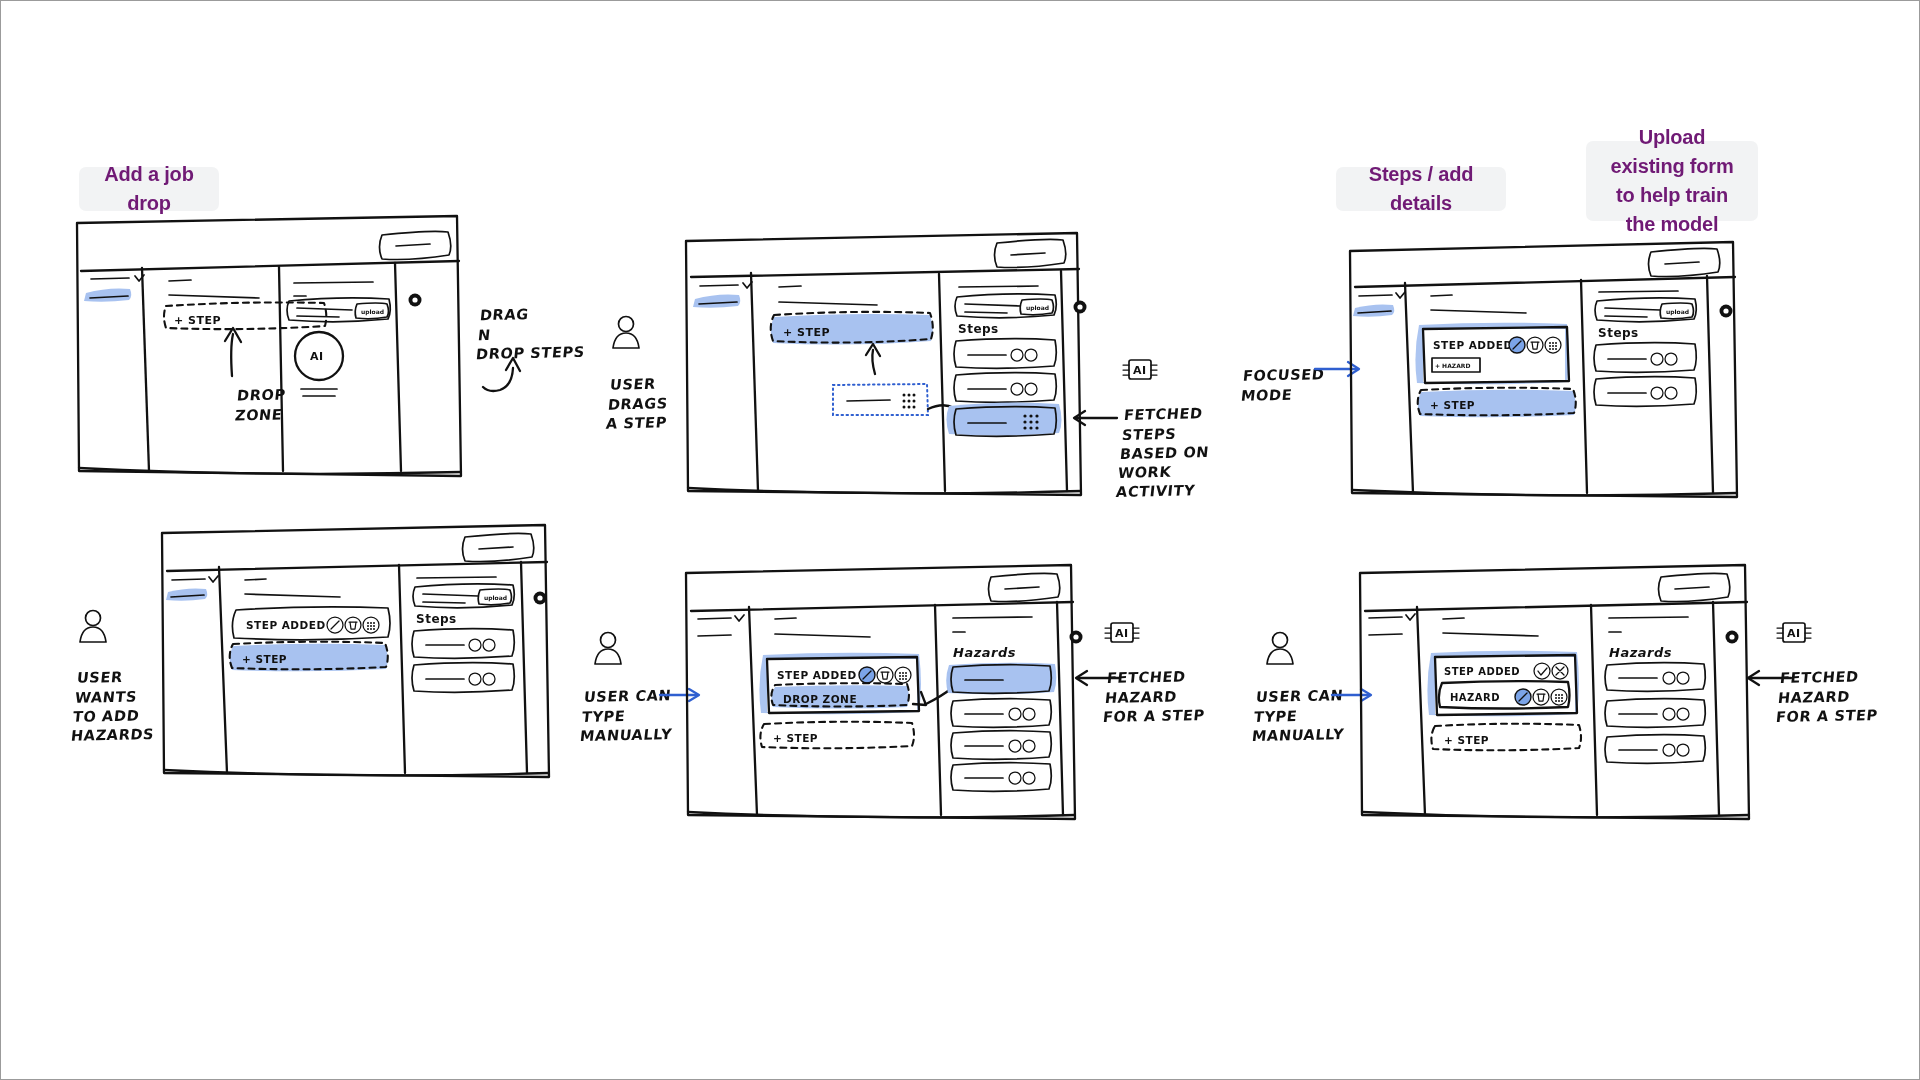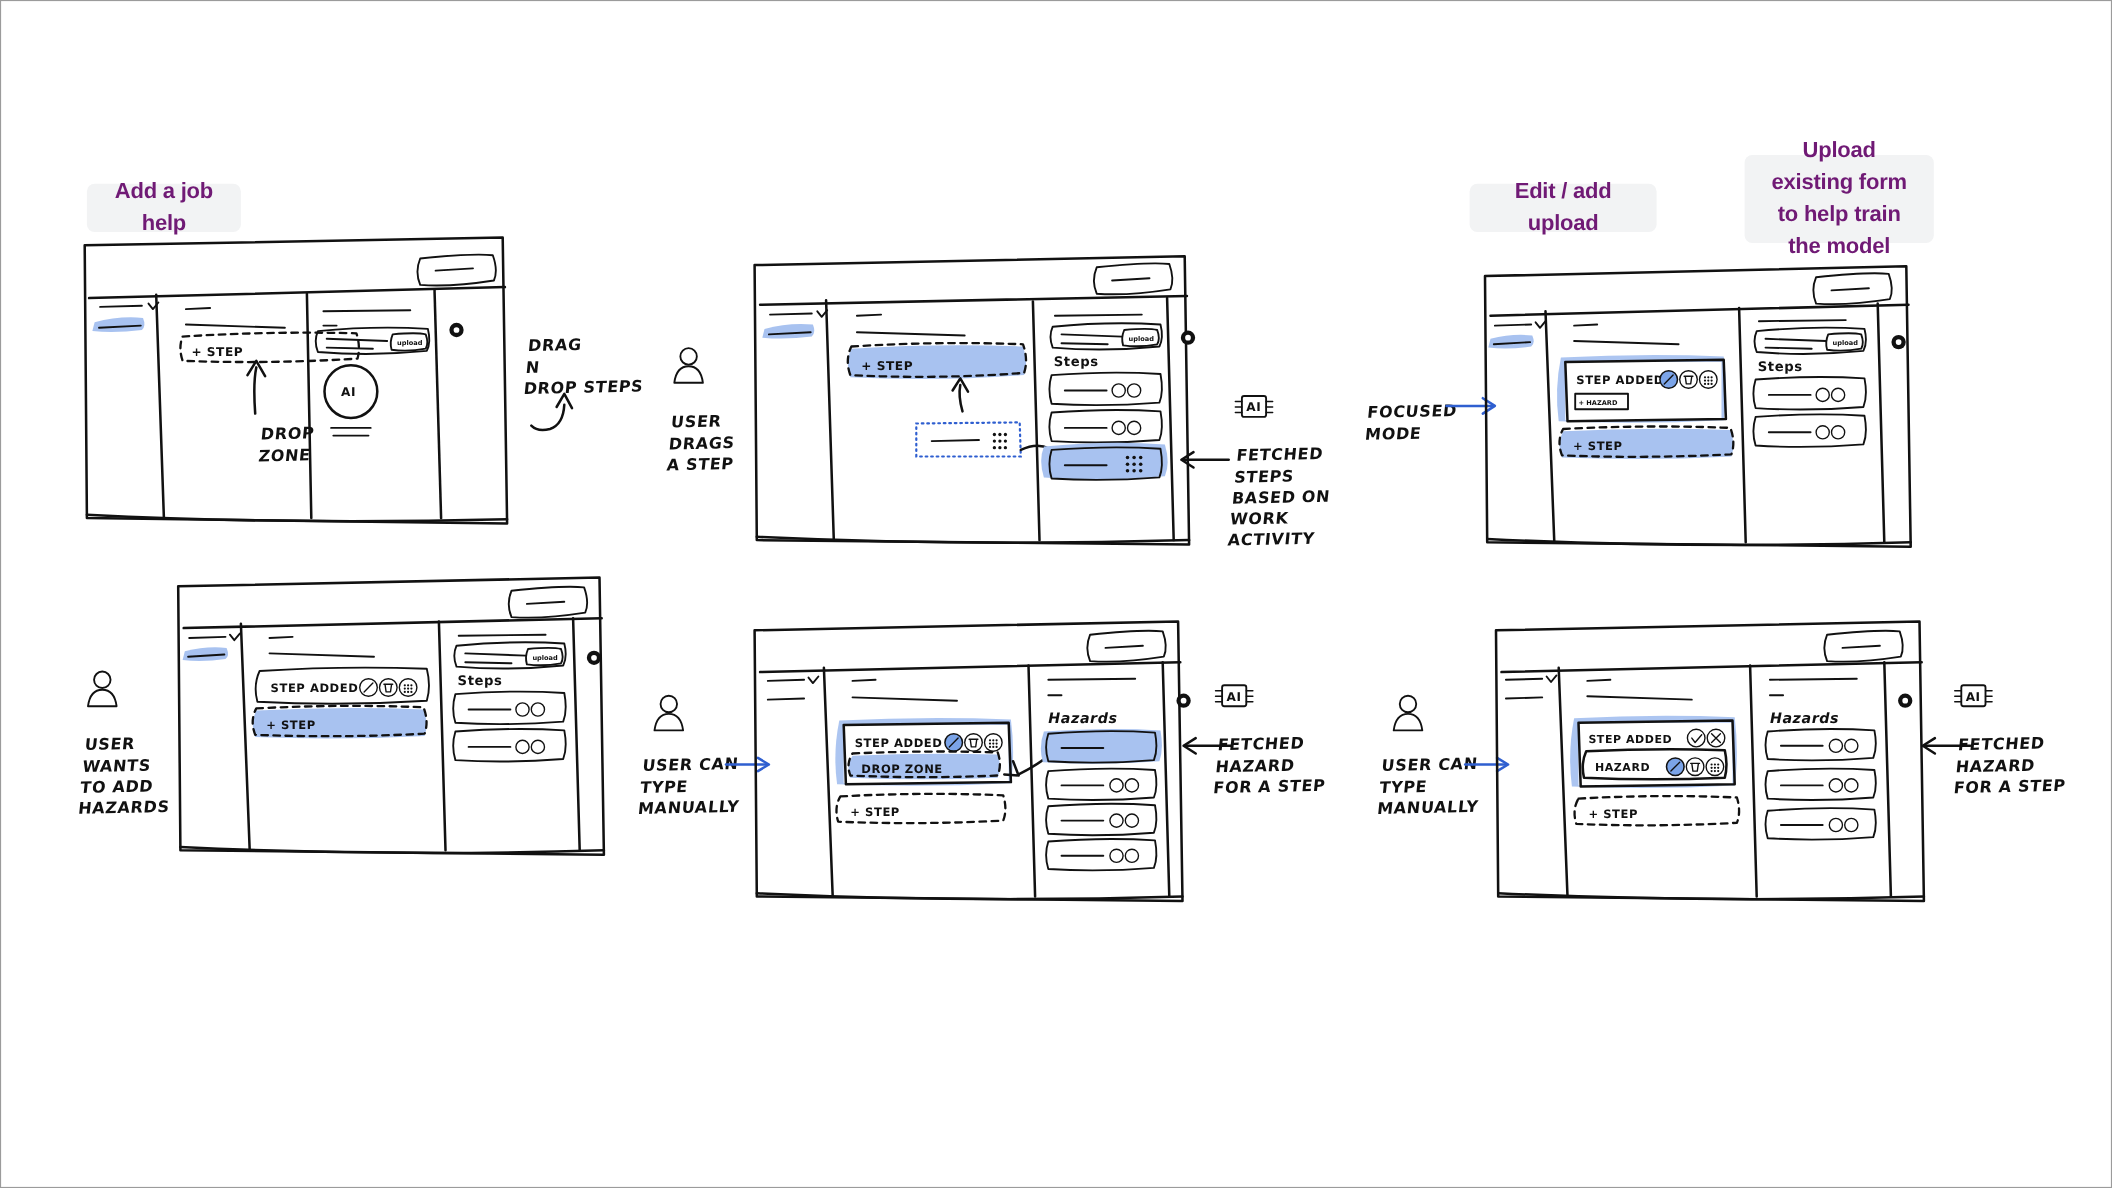--- a/index.html
+++ b/index.html
@@ -74,26 +74,26 @@
                 fill: #111111; letter-spacing: .5px; }
   .sk-tiny    { font-family: "DejaVu Sans", sans-serif; font-weight: bold;
                 fill: #111111; font-size: 6px; }
 </style>
 </head>
 <body>
 
 <div id="board">
 
   <div class="chip" style="left:78px; top:166px; width:140px; height:44px;">
-    <span>Add a job help</span>
+    <span>Add a job drop</span>
   </div>
 
 
   <div class="chip" style="left:1335px; top:166px; width:170px; height:44px;">
-    <span>Edit / add upload</span>
+    <span>Steps / add details</span>
   </div>
 
   <div class="chip" style="left:1585px; top:140px; width:172px; height:80px;">
     <span>Upload existing
 form to help train
 the model</span>
   </div>
 
   <div class="frame" style="left:68px; top:212px;">
     <svg width="420" height="270" viewBox="0 0 420 270">

